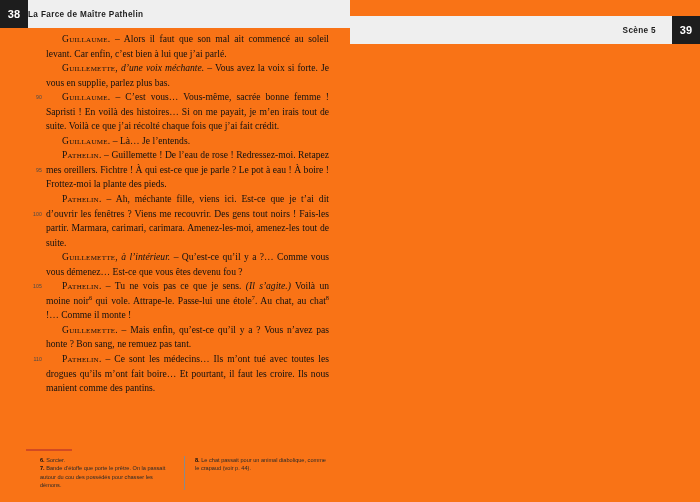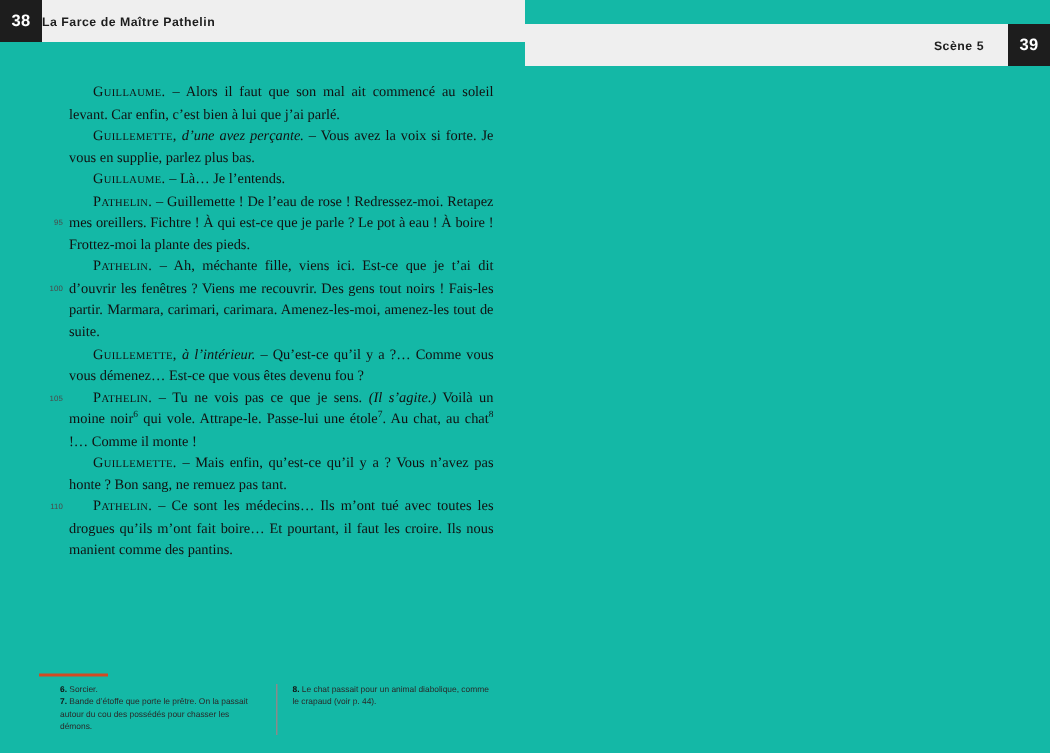--- a/index.html
+++ b/index.html
@@ -22,21 +22,21 @@
     width: 700px;
     height: 502px;
     background: #ffffff;
     display: flex;
   }
   .page {
     position: relative;
     width: 350px;
     height: 502px;
     box-sizing: border-box;
-    background: #14b8a6;
+    background: #f97316;
   }
 
   
   .runhead {
     position: absolute;
     top: 0;
     left: 0;
     width: 350px;
     height: 28px;
     background: #efefef;
@@ -67,21 +67,21 @@
     color: #1d1d1d;
   }
   .runtitle.right {
     padding-left: 0;
     padding-right: 16px;
   }
 
   
   .textcol {
     position: absolute;
-    top: 55px;
+    top: 32px;
     font-size: 9.6px;
     line-height: 14.55px;
     text-align: justify;
     text-justify: inter-word;
     hyphens: none;
   }
   .textcol.left  { left: 46px;  width: 283px; }
 
   p.para {
     margin: 0;
@@ -164,22 +164,23 @@
 
     <div class="runhead">
       <div class="folio">38</div>
       <div class="runtitle">La Farce de Maître Pathelin</div>
     </div>
 
     <div class="textcol left">
 
       <p class="para"><span class="sc">Guillaume.</span><span> – Alors il faut que son mal ait commencé au soleil levant. Car enfin, c’est bien à lui que j’ai parlé.</span></p>
 
-      <p class="para"><span class="sc">Guillemette,</span><span class="it"> d’une avez perçante.</span><span> – Vous avez la voix si forte. Je vous en supplie, parlez plus bas.</span></p>
-
+      <p class="para"><span class="sc">Guillemette,</span><span class="it"> d’une voix méchante.</span><span> – Vous avez la voix si forte. Je vous en supplie, parlez plus bas.</span></p>
+
+      <p class="para"><span class="lnum">90</span><span class="sc">Guillaume.</span><span> – C’est vous… Vous-même, sacrée bonne femme ! Sapristi ! En voilà des histoires… Si on me payait, je m’en irais tout de suite. Voilà ce que j’ai récolté chaque fois que j’ai fait crédit.</span></p>
 
       <p class="para"><span class="sc">Guillaume.</span><span> – Là… Je l’entends.</span></p>
 
       <p class="para"><span class="lnum" style="top:14.55px">95</span><span class="sc">Pathelin.</span><span> – Guillemette ! De l’eau de rose ! Redressez-moi. Retapez mes oreillers. Fichtre ! À qui est-ce que je parle ? Le pot à eau ! À boire ! Frottez-moi la plante des pieds.</span></p>
 
 
       <p class="para"><span class="lnum" style="top:14.55px">100</span><span class="sc">Pathelin.</span><span> – Ah, méchante fille, viens ici. Est-ce que je t’ai dit d’ouvrir les fenêtres ? Viens me recouvrir. Des gens tout noirs ! Fais-les partir. Marmara, carimari, carimara. Amenez-les-moi, amenez-les tout de suite.</span></p>
 
       <p class="para"><span class="sc">Guillemette,</span><span class="it"> à l’intérieur.</span><span> – Qu’est-ce qu’il y a ?… Comme vous vous démenez… Est-ce que vous êtes devenu fou ?</span></p>
 

